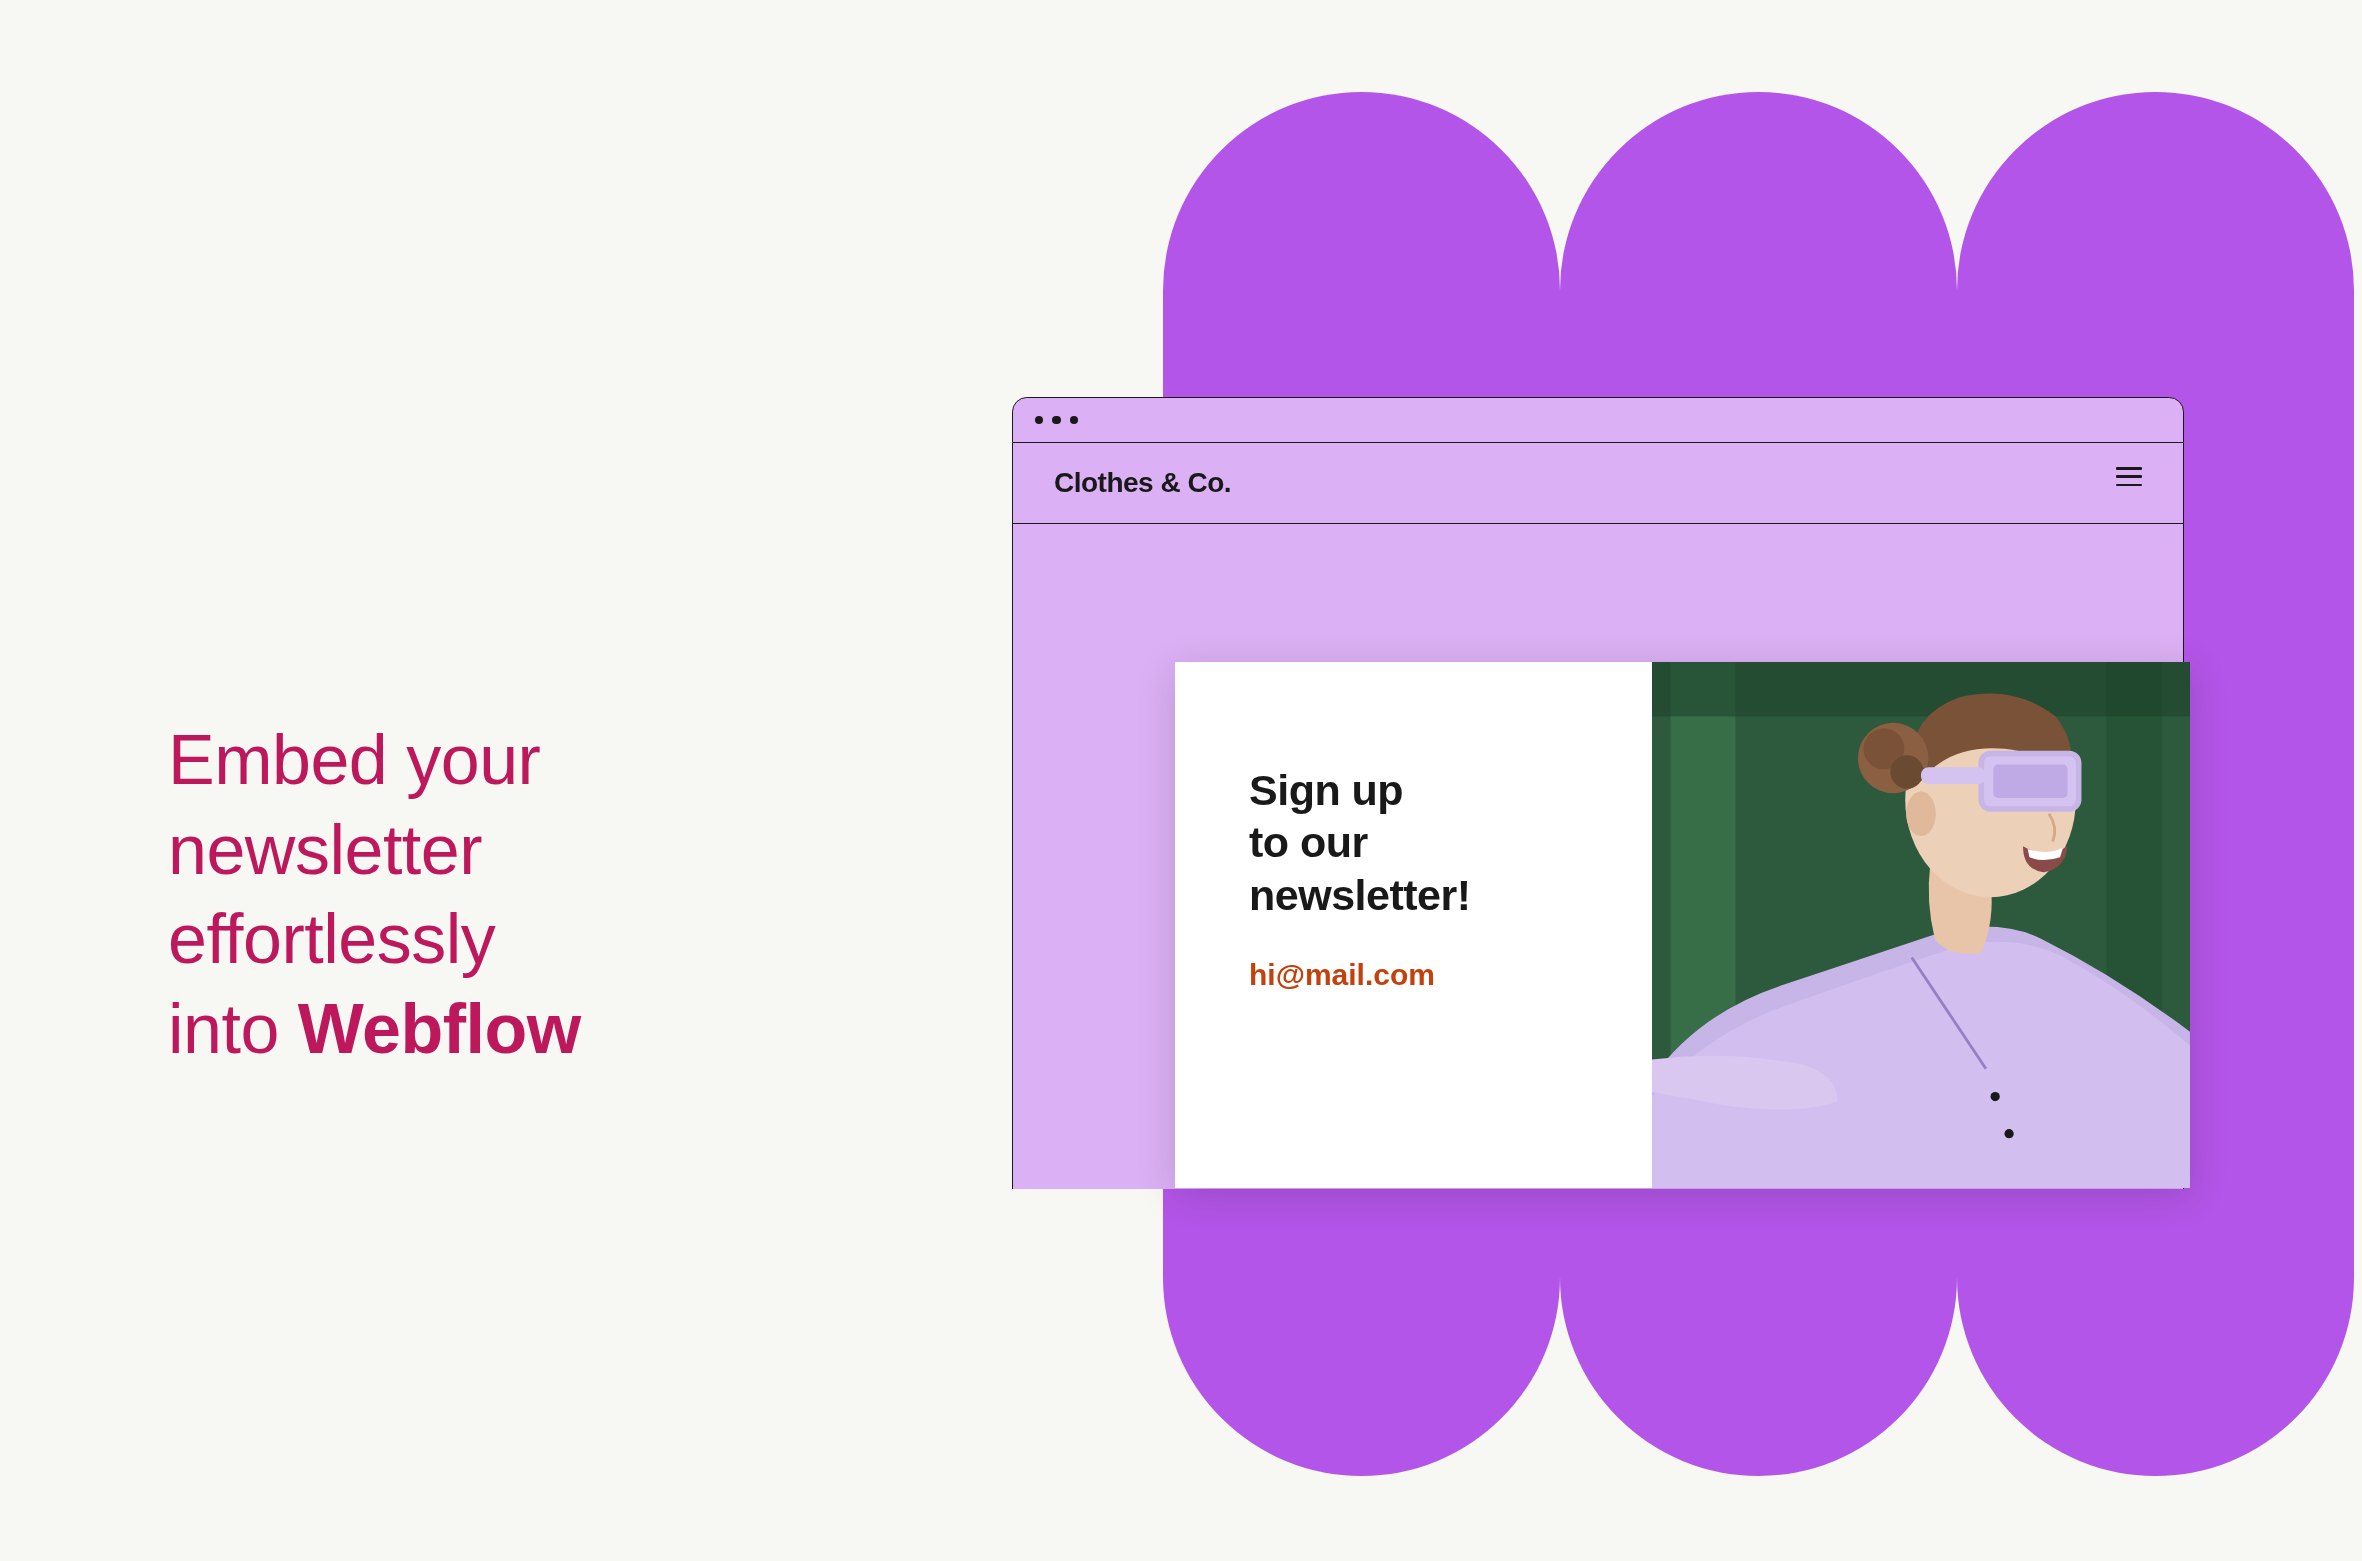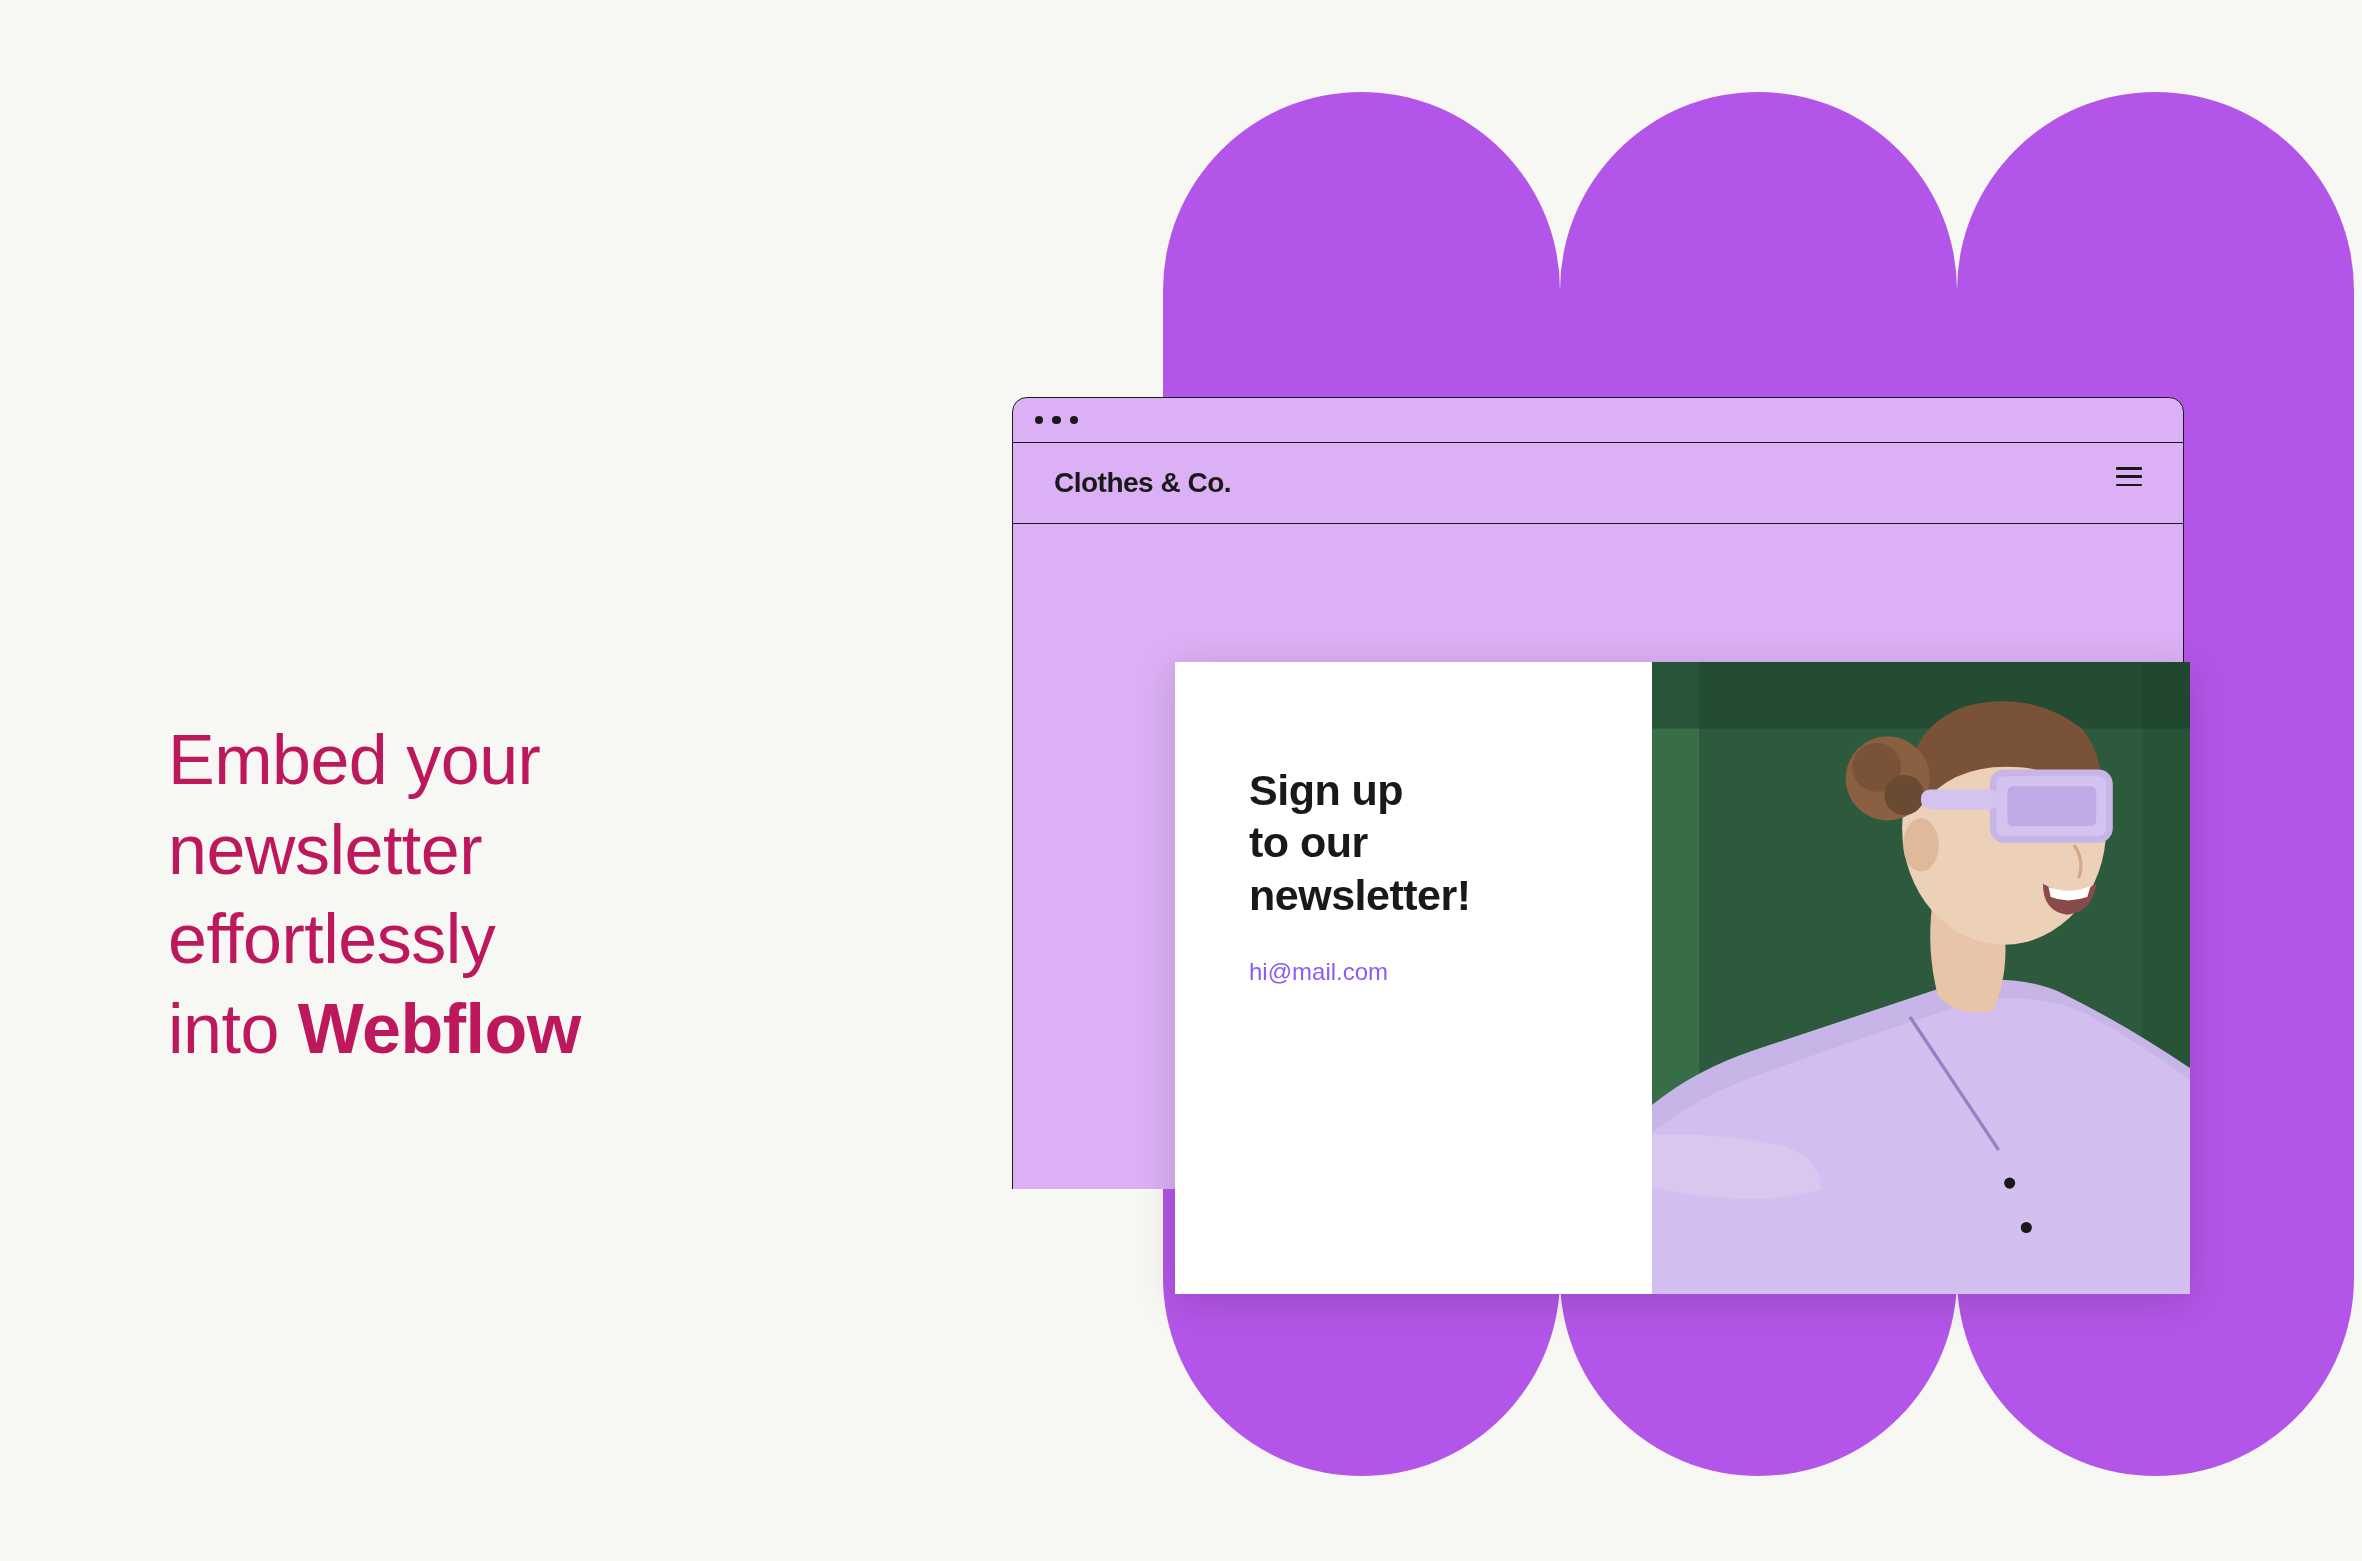--- a/index.html
+++ b/index.html
@@ -138,21 +138,21 @@
     
     .site-content {
       padding: 138px 0 0 162px;
       height: 665px;
       position: relative;
     }
     
     .newsletter-card {
       background: #ffffff;
       width: 1015px;
-      height: 632px;
+      height: 526px;
       display: flex;
       box-shadow: 0 7.4px 37px rgba(0,0,0,0.15);
     }
     
     .newsletter-text {
       flex: 0 0 47%;
       padding: 102px 46px 55px 74px;
       display: flex;
       flex-direction: column;
     }
@@ -160,23 +160,23 @@
     .newsletter-title {
       font-size: 43px;
       font-weight: 700;
       line-height: 1.22;
       color: #191919;
       margin-bottom: 37px;
       letter-spacing: -0.5px;
     }
     
     .newsletter-email {
-      font-size: 24px;
-      color: #8b5cf6;
-      font-weight: 400;
+      font-size: 30px;
+      color: #c2410c;
+      font-weight: 700;
     }
     
     .newsletter-image {
       flex: 1;
       position: relative;
       overflow: hidden;
     }
     
     .photo-bg {
       position: absolute;

